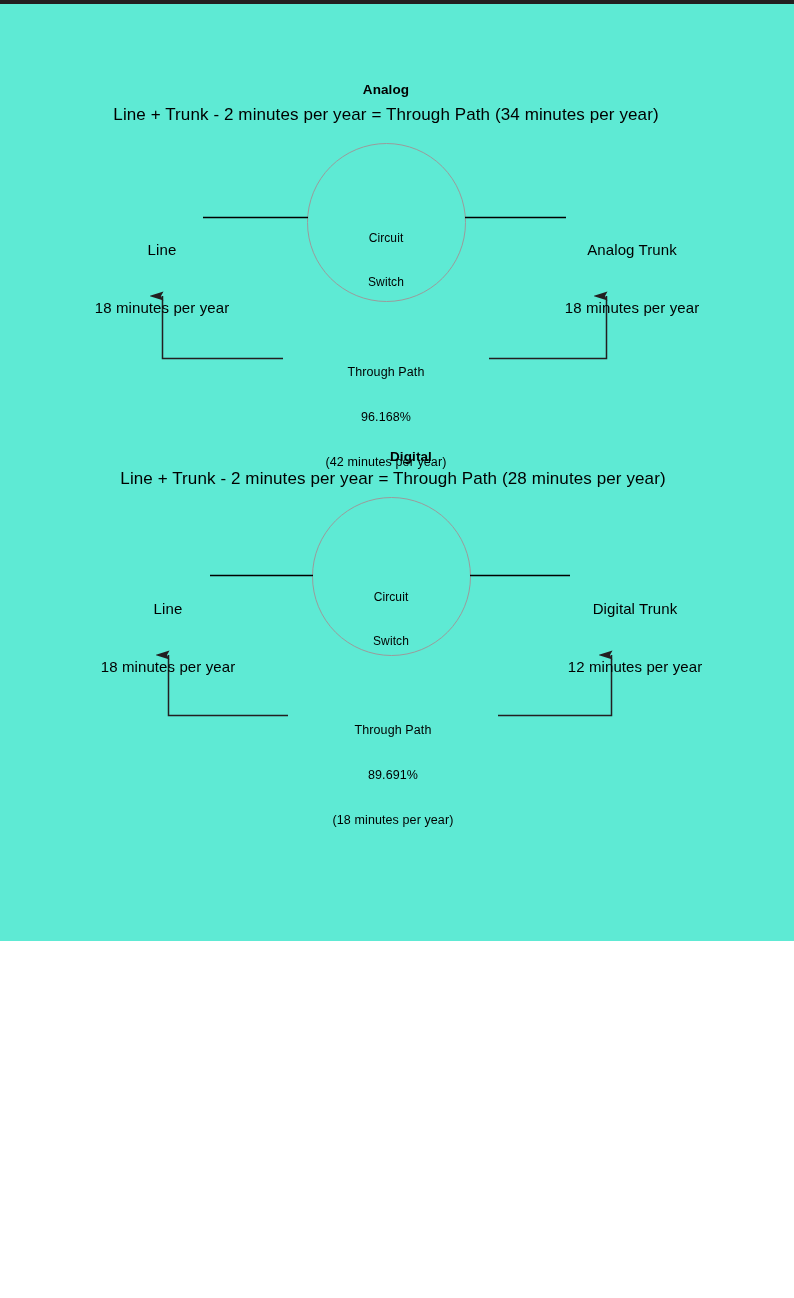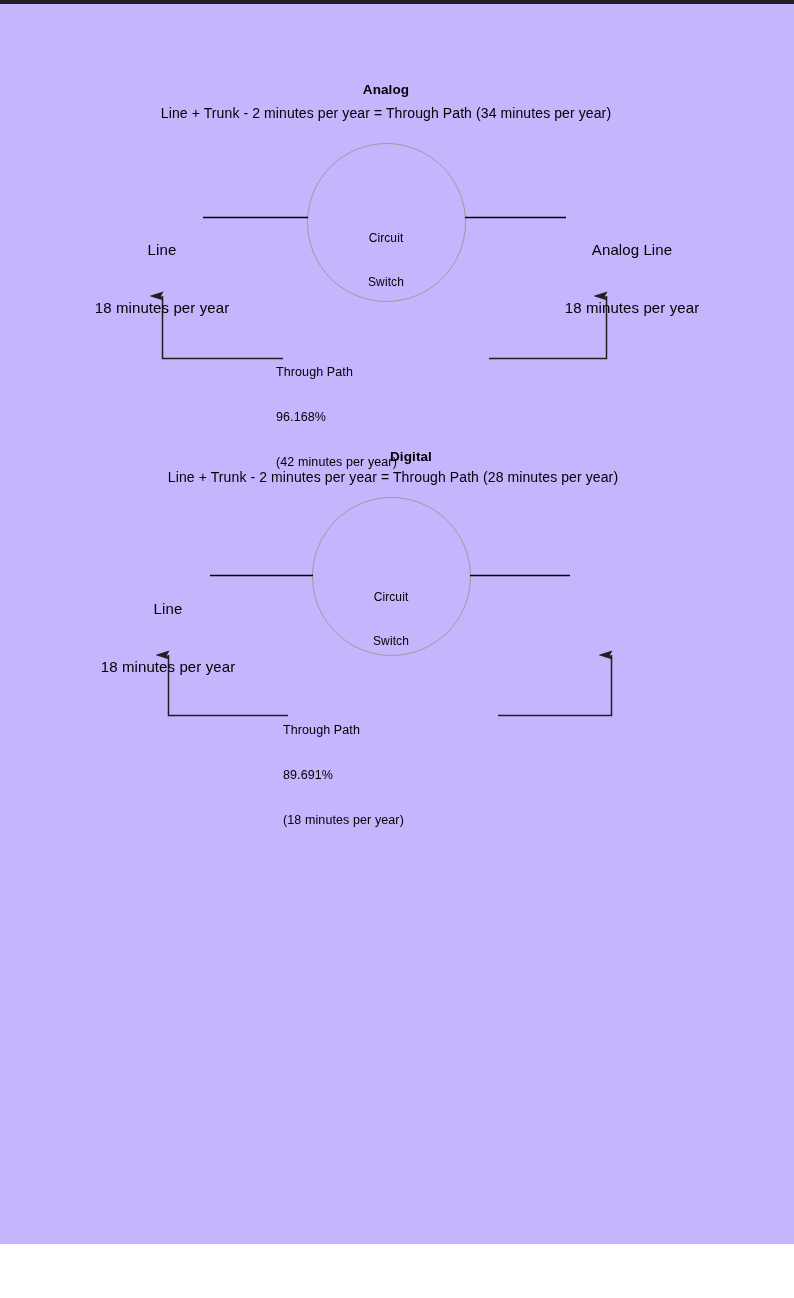--- a/index.html
+++ b/index.html
@@ -8,22 +8,22 @@
     padding: 0;
     background: #ffffff;
   }
   body {
     font-family: "Liberation Sans", "DejaVu Sans", sans-serif;
     color: #000000;
   }
   #page {
     position: relative;
     width: 794px;
-    height: 1244px;
-    background: #c4b5fd;
+    height: 941px;
+    background: #5eead4;
     overflow: hidden;
   }
   .edge-bar {
     position: absolute;
     left: 0;
     width: 794px;
     height: 4px;
     background: #231f20;
   }
   .edge-bar.top { top: 0; }
@@ -43,36 +43,36 @@
     white-space: pre;
     line-height: 1.18;
     letter-spacing: 0.1px;
   }
   .center { transform: translateX(-50%); text-align: center; }
   .title-bold {
     font-weight: bold;
     font-size: 13.5px;
   }
   .title-sub {
-    font-size: 14px;
+    font-size: 17px;
     font-weight: normal;
   }
   .node-label {
     font-size: 12px;
     text-align: center;
     line-height: 1.22;
   }
   .side-label {
     font-size: 15px;
     text-align: center;
     line-height: 1.28;
   }
   .path-label {
     font-size: 12.5px;
-    text-align: left;
+    text-align: center;
     line-height: 1.20;
   }
 </style>
 </head>
 <body>
 
 <div id="page">
 
   <div class="edge-bar top"></div>
   <div class="edge-bar bottom"></div>
@@ -117,21 +117,21 @@
     <div>Circuit</div>
     <div>Switch</div>
   </div>
 
   <div class="txt side-label center" style="left:162px; top:202px; width:180px;">
     <div>Line</div>
     <div>18 minutes per year</div>
   </div>
 
   <div class="txt side-label center" style="left:632px; top:202px; width:180px;">
-    <div>Analog Line</div>
+    <div>Analog Trunk</div>
     <div>18 minutes per year</div>
   </div>
 
   <div class="txt path-label center" style="left:386px; top:335px; width:220px;">
     <div>Through Path</div>
     <div>96.168%</div>
     <div>(42 minutes per year)</div>
   </div>
 
   <div class="txt title-bold center" style="left:393px; top:449px;padding-left:36px;">Digital</div>
@@ -141,20 +141,24 @@
   <div class="txt node-label center" style="left:391px; top:561px; width:120px;">
     <div>Circuit</div>
     <div>Switch</div>
   </div>
 
   <div class="txt side-label center" style="left:168px; top:561px; width:180px;">
     <div>Line</div>
     <div>18 minutes per year</div>
   </div>
 
+  <div class="txt side-label center" style="left:635px; top:561px; width:180px;">
+    <div>Digital Trunk</div>
+    <div>12 minutes per year</div>
+  </div>
 
   <div class="txt path-label center" style="left:393px; top:693px; width:220px;">
     <div>Through Path</div>
     <div>89.691%</div>
     <div>(18 minutes per year)</div>
   </div>
 
 </div>
 
 </body></html>

